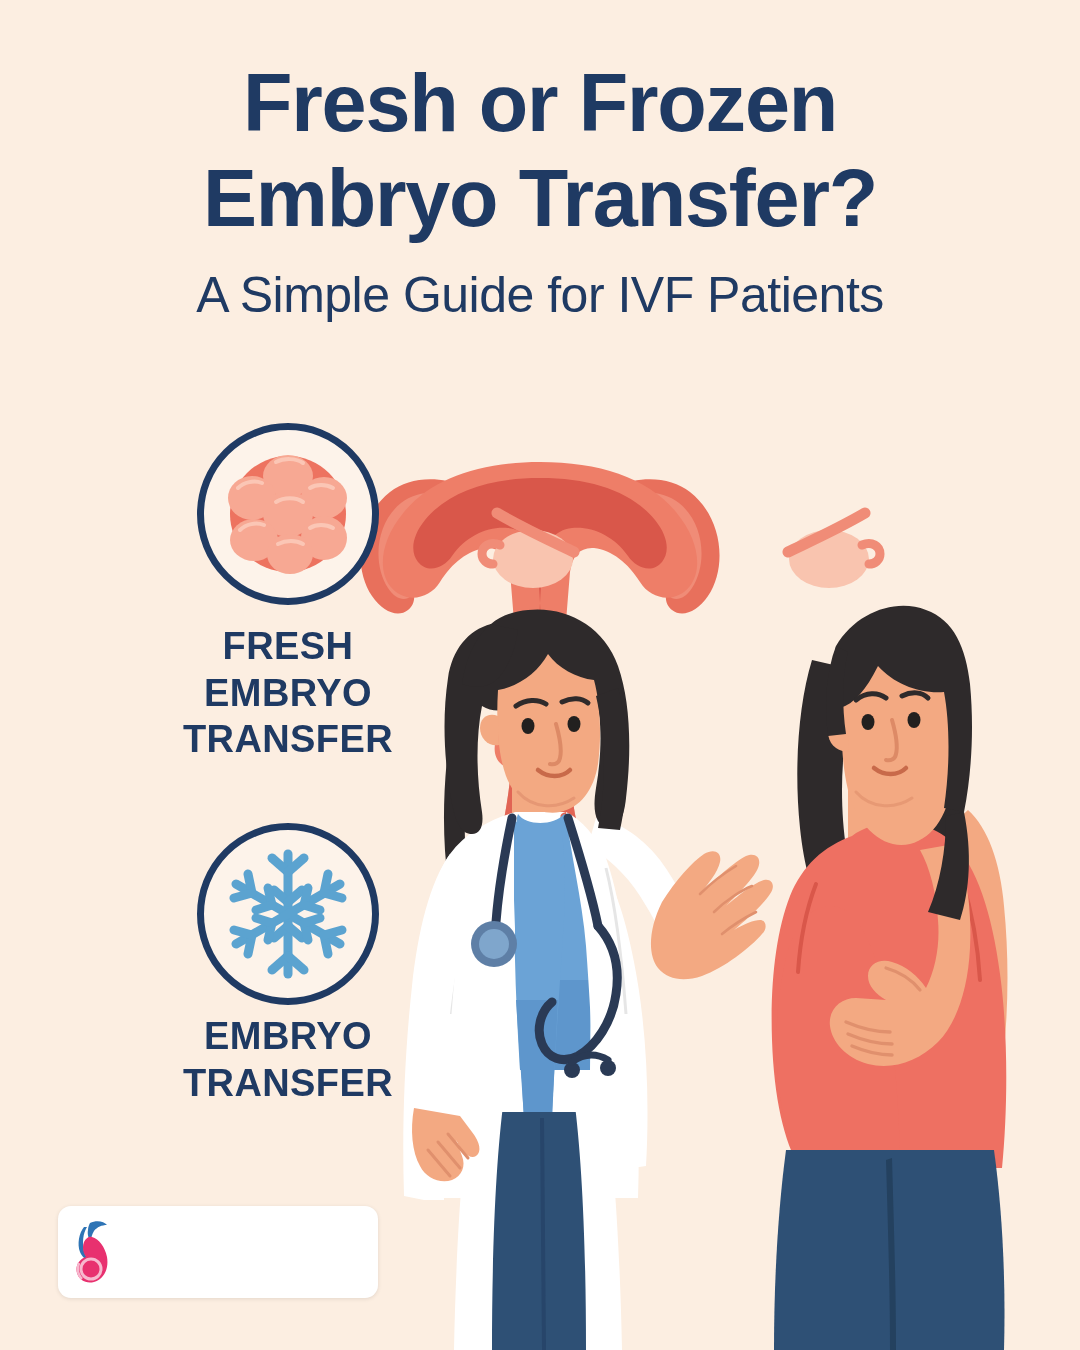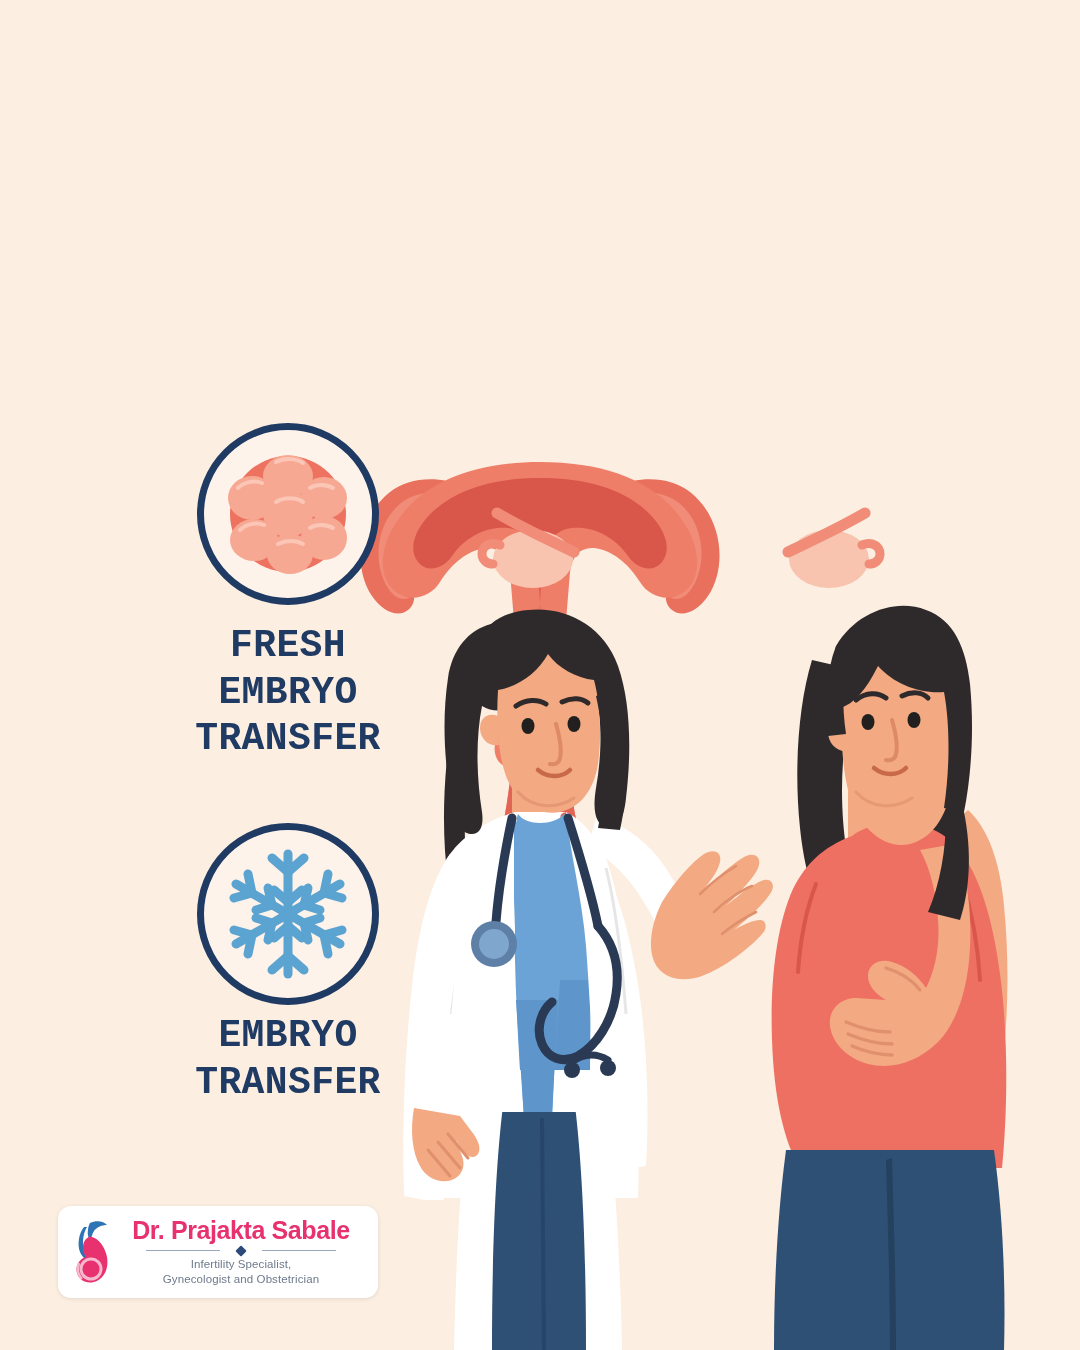--- a/index.html
+++ b/index.html
@@ -64,21 +64,21 @@
     text-align:center;
     color:#1F3A63;
     font-weight:700;
     font-size:38px;
     line-height:1.23;
     letter-spacing:0.4px;
     z-index:26;
   }
   #fresh-label  { left:138px; top:623px; }
   #frozen-label { left:138px; top:1013px; }
-  .stack-label span { display:block;font-family:Liberation Mono, monospace; }
+  .stack-label span { display:block; }
 
   
   #scene {
     position:absolute;
     left:0; top:0;
     width:1080px; height:1350px;
     z-index:10;
   }
   #scene svg { display:block; width:1080px; height:1350px; }
 
@@ -502,20 +502,25 @@
           <path d="M856,792 c14,16 38,18 56,6" stroke="#E0906D" stroke-width="3" fill="none" stroke-linecap="round" opacity="0.65"></path>
 
           <path d="M964,812 C972,852 970,890 960,920 L928,912
                    C940,884 946,850 946,816 Z" fill="#2E2A2B"></path>
         </g>
 
       </g>
     </svg>
   </div>
 
+  <div class="title-block">
+    <span class="title-line">Fresh or Frozen</span>
+    <span class="title-line">Embryo Transfer?</span>
+    <span class="subtitle">A Simple Guide for IVF Patients</span>
+  </div>
 
   <div class="icon-circle" id="embryo-circle">
     <svg viewBox="0 0 168 168" xmlns="http://www.w3.org/2000/svg">
       <circle cx="84" cy="84" r="58" fill="#ED7360"></circle>
       <ellipse cx="84" cy="46" rx="25" ry="21" fill="#F7A893"></ellipse>
       <ellipse cx="48" cy="68" rx="24" ry="22" fill="#F7A893"></ellipse>
       <ellipse cx="120" cy="68" rx="23" ry="21" fill="#F7A893"></ellipse>
       <ellipse cx="84" cy="84" rx="25" ry="23" fill="#F7A893"></ellipse>
       <ellipse cx="50" cy="110" rx="24" ry="21" fill="#F7A893"></ellipse>
       <ellipse cx="120" cy="108" rx="23" ry="22" fill="#F7A893"></ellipse>
@@ -590,23 +595,15 @@
         <path d="M21,10 C17,16 16,26 18,34 C19,38 21,41 23,43
                  C20,43 16,40 14,35 C11,27 13,16 18,10 Z" fill="#2E74B5"></path>
         <path d="M26,20 C33,22 39,30 41,40 C43,52 38,62 28,65
                  C20,67 13,63 11,56 C9,49 13,42 20,40
                  C17,36 16,30 18,25 C20,21 23,19 26,20 Z" fill="#E8316F"></path>
         <circle cx="25" cy="52" r="10" fill="none" stroke="#F7B8CE" stroke-width="3"></circle>
         <circle cx="25" cy="52" r="4.5" fill="#E8316F"></circle>
         <path d="M13,46 C11,52 12,58 16,62" stroke="#F7B8CE" stroke-width="2.5" fill="none"></path>
       </svg>
     </div>
-    <div id="logo-text">
-      <div id="logo-name">Dr. Prajakta Sabale</div>
-      <div id="logo-rule">
-        <span id="logo-diamond"></span>
-      </div>
-      <div class="logo-tag">Infertility Specialist,</div>
-      <div class="logo-tag">Gynecologist and Obstetrician</div>
-    </div>
   </div>
 
 </div>
 
 </body></html>

